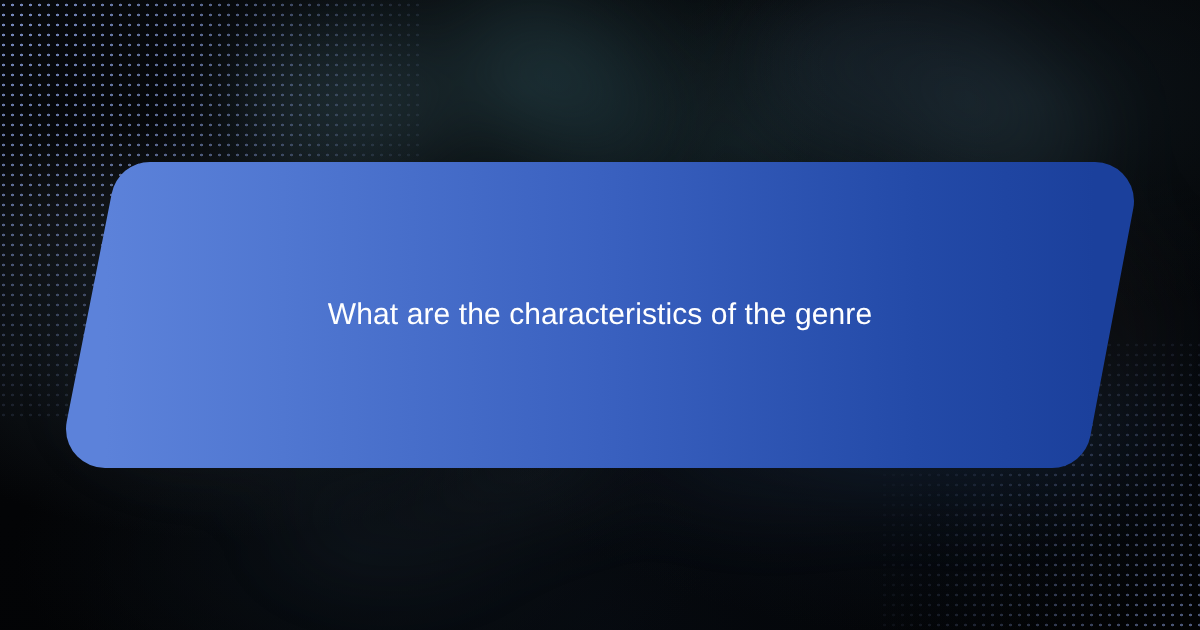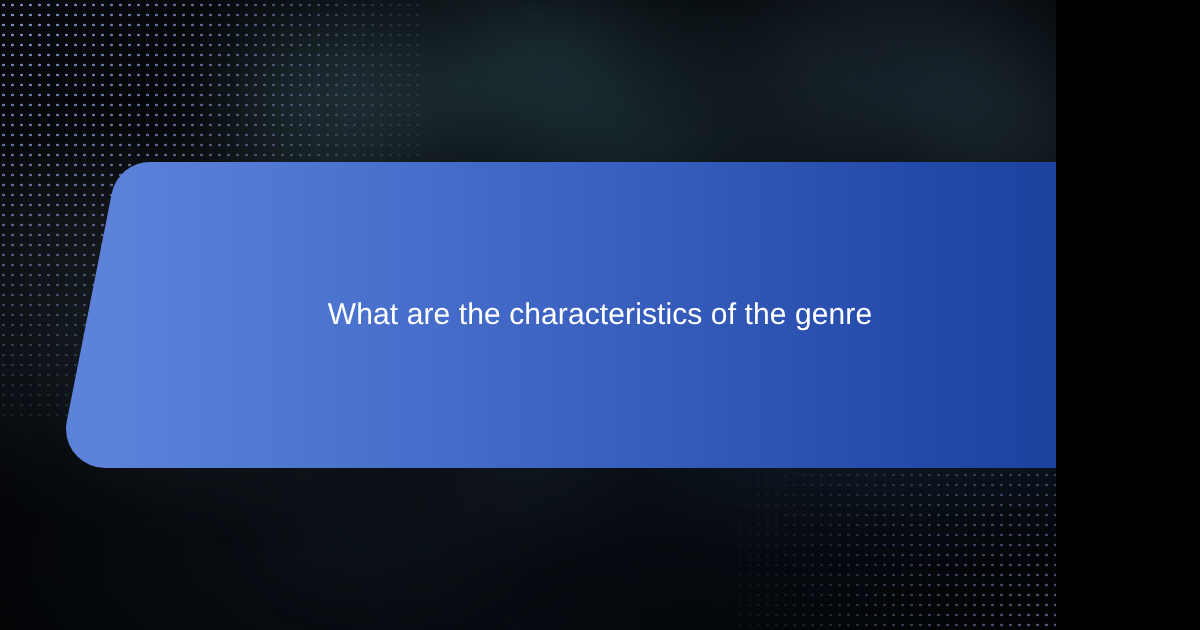--- a/index.html
+++ b/index.html
@@ -2,21 +2,21 @@
 <html><head>
 <meta charset="utf-8">
 <style>
   html, body {
     margin: 0;
     padding: 0;
     background: #000;
   }
   #stage {
     position: relative;
-    width: 1056px;
+    width: 1200px;
     height: 630px;
     overflow: hidden;
     background: #15803d;
     font-family: "Liberation Sans", sans-serif;
   }
 
   
   .bg-base {
     position: absolute;
     inset: 0;

